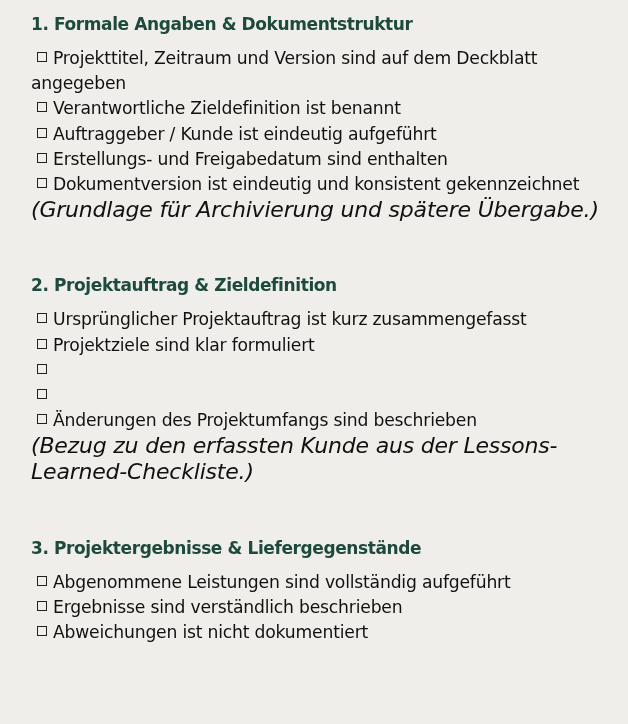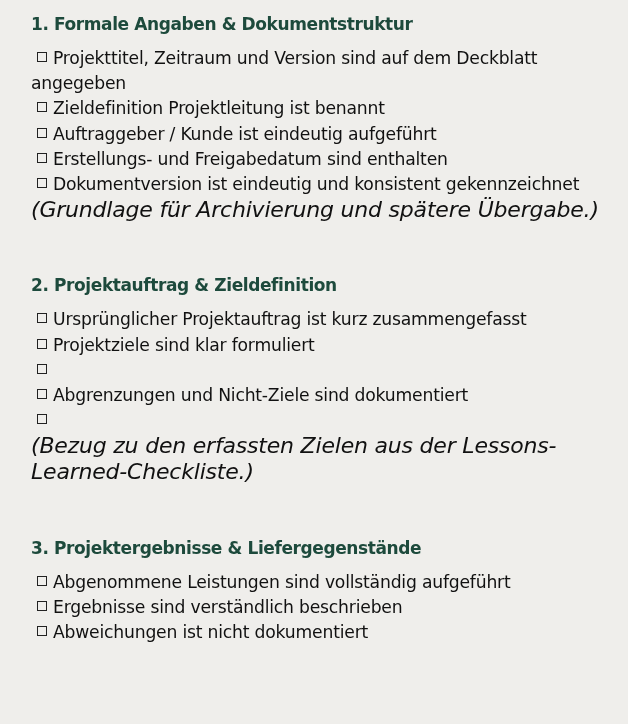--- a/index.html
+++ b/index.html
@@ -57,37 +57,37 @@
   </style>
 </head>
 <body>
 
 <div class="doc">
 
   <div class="section">
     <h3 class="section-title">1. Formale Angaben &amp; Dokumentstruktur</h3>
     <div class="items">
       <div class="item"><span class="box"></span><span>Projekttitel, Zeitraum und Version sind auf dem Deckblatt angegeben</span></div>
-      <div class="item"><span class="box"></span><span>Zieldefinition Projektleitung ist benannt</span></div>
+      <div class="item"><span class="box"></span><span>Verantwortliche Zieldefinition ist benannt</span></div>
       <div class="item"><span class="box"></span><span>Auftraggeber / Kunde ist eindeutig aufgeführt</span></div>
       <div class="item"><span class="box"></span><span>Erstellungs- und Freigabedatum sind enthalten</span></div>
       <div class="item"><span class="box"></span><span>Dokumentversion ist eindeutig und konsistent gekennzeichnet</span></div>
       <div class="note">(Grundlage für Archivierung und spätere Übergabe.)</div>
     </div>
   </div>
 
   <div class="section">
     <h3 class="section-title">2. Projektauftrag &amp; Zieldefinition</h3>
     <div class="items">
       <div class="item"><span class="box"></span><span>Ursprünglicher Projektauftrag ist kurz zusammengefasst</span></div>
       <div class="item"><span class="box"></span><span>Projektziele sind klar formuliert</span></div>
       <div class="item"><span class="box"></span></div>
-      <div class="item"><span class="box"></span><span>Abgrenzungen und Nicht-Ziele sind dokumentiert</span></div>
       <div class="item"><span class="box"></span></div>
-      <div class="note">(Bezug zu den erfassten Zielen aus der Lessons-Learned-Checkliste.)</div>
+      <div class="item"><span class="box"></span><span>Änderungen des Projektumfangs sind beschrieben</span></div>
+      <div class="note">(Bezug zu den erfassten Kunde aus der Lessons-Learned-Checkliste.)</div>
     </div>
   </div>
 
   <div class="section">
     <h3 class="section-title">3. Projektergebnisse &amp; Liefergegenstände</h3>
     <div class="items">
       <div class="item"><span class="box"></span><span>Abgenommene Leistungen sind vollständig aufgeführt</span></div>
       <div class="item"><span class="box"></span><span>Ergebnisse sind verständlich beschrieben</span></div>
       <div class="item"><span class="box"></span><span>Abweichungen ist nicht dokumentiert</span></div>
     </div>

